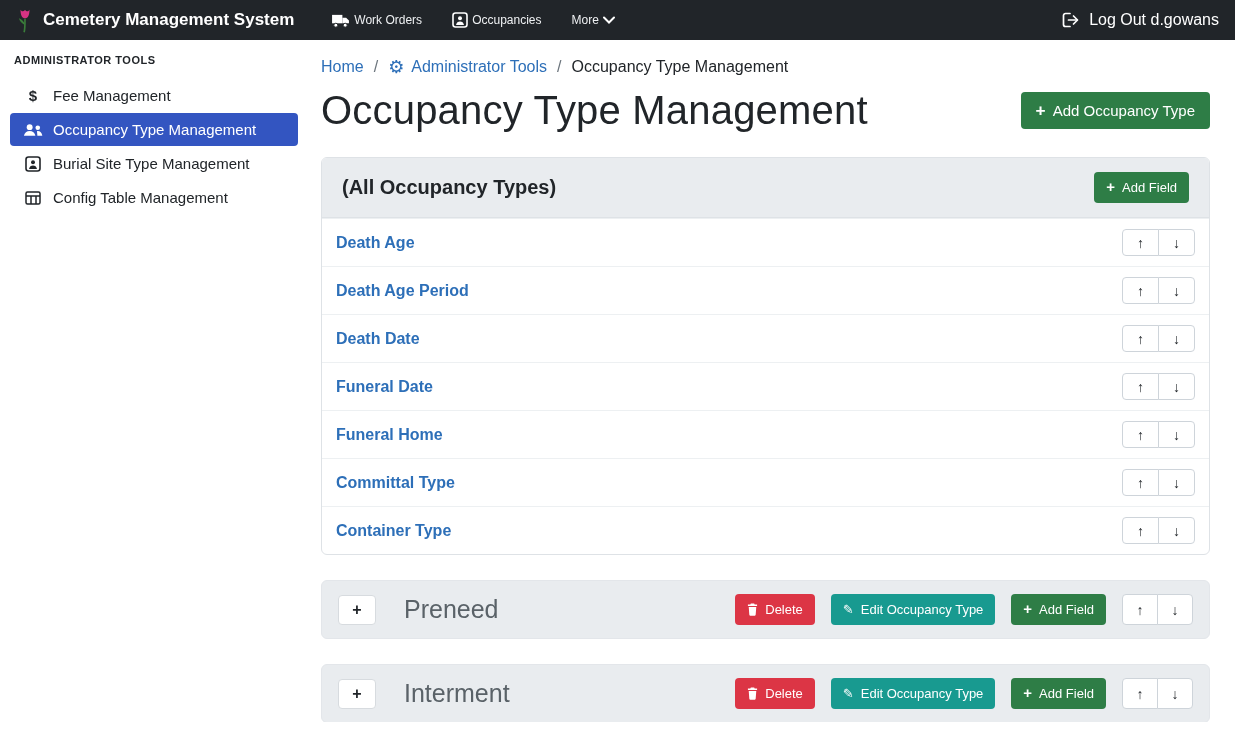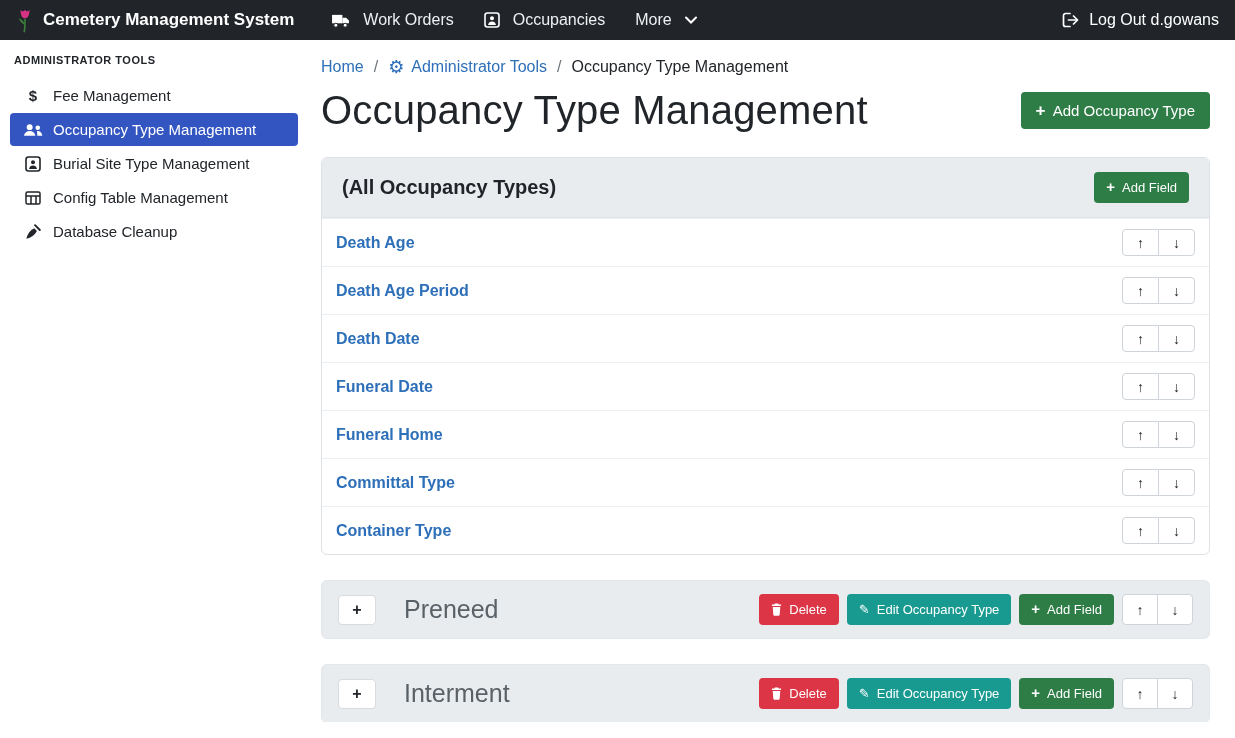--- a/index.html
+++ b/index.html
@@ -8,21 +8,21 @@
     font-family:"Liberation Sans", sans-serif;
     background:#fff; color:#212529;
   }
   
   .navbar {
     height:40px; background:var(--navbar-bg,#212529); color:#fff;
     display:flex; align-items:center; padding:0 16px;
   }
   .brand { display:flex; align-items:center; gap:9px; font-weight:700; font-size:17px; cursor:pointer; }
   .nav-links { display:flex; margin-left:22px; }
-  .nav-link { display:flex; align-items:center; gap:13px; padding:8px 15px; font-size:16px; color:#eef0f2; cursor:pointer; }
+  .nav-link { display:flex; align-items:center; gap:4px; padding:8px 15px; font-size:12px; color:#eef0f2; cursor:pointer; }
   .spacer { flex:1; }
   .logout { display:flex; align-items:center; gap:9px; font-size:16px; color:#fff; cursor:pointer; }
 
   
   .layout { display:flex; height:682px; }
   .sidebar { width:308px; flex-shrink:0; padding-top:10px; }
   .sidebar-heading { font-size:11px; font-weight:700; letter-spacing:.5px; text-transform:uppercase; padding:4px 14px 12px; color:#212529; }
   .side-item { display:flex; align-items:center; gap:9px; margin:1px 10px; padding:8px 12px; border-radius:4px; font-size:15px; cursor:pointer; color:#212529; }
   .side-item .icn { width:22px; display:flex; justify-content:center; align-items:center; font-weight:700; color:#212529; }
   .side-item.active { background:var(--active-blue,#3355c1); color:#fff; }
@@ -61,21 +61,21 @@
   .arrow-group { display:inline-flex; }
   .arrow-btn { width:37px; height:27px; background:#fff; border:1px solid #ced4da; display:flex; align-items:center; justify-content:center; font-size:14px; font-weight:700; color:#212529; cursor:pointer; }
   .arrow-btn:first-child { border-radius:4px 0 0 4px; }
   .arrow-btn:last-child { border-radius:0 4px 4px 0; margin-left:-1px; }
   .arrow-btn.tall { height:31px; width:36px; }
 
   
   .section-bar { margin-top:25px; background:var(--header-gray,#e9ecef); border:1px solid #e3e6ea; border-radius:6px; padding:13px 16px; display:flex; align-items:center; }
   .expand-btn { width:38px; height:30px; background:#fff; border:1px solid #d7dbdf; border-radius:4px; font-size:16px; font-weight:700; color:#212529; cursor:pointer; display:flex; align-items:center; justify-content:center; }
   .section-name { font-size:25px; color:var(--section-text-gray,#5a6268); margin-left:28px; font-weight:400; }
-  .section-actions { margin-left:auto; display:flex; align-items:flex-end; gap:8px;border-radius:8px; }
+  .section-actions { margin-left:auto; display:flex; align-items:flex-end; gap:16px;border-radius:8px; }
 
   svg { display:block; }
 </style>
 </head>
 <body>
 
 <header class="navbar">
   <div class="brand">
     <span>
       <svg width="18" height="27" viewBox="0 0 20 28">
@@ -166,29 +166,20 @@
     <div class="side-item">
       <span class="icn">
         <svg width="16" height="14" viewBox="0 0 16 14" style="color:inherit">
           <rect x="1" y="1" width="14" height="12" rx="1.5" fill="none" stroke="currentColor" stroke-width="1.5"></rect>
           <path d="M1 5h14 M6 5v8 M11 5v8" stroke="currentColor" stroke-width="1.5" fill="none"></path>
         </svg>
       </span>
       <span>Config Table Management</span>
     </div>
 
-    <div class="side-item">
-      <span class="icn">
-        <svg width="16" height="16" viewBox="0 0 16 16" style="color:inherit">
-          <path d="M10 1.2 L14.8 6" stroke="currentColor" stroke-width="1.9" stroke-linecap="round"></path>
-          <path d="M9.2 4.2 L11.9 6.9 C10 11 6 13.6 1.3 14.7 C2.4 10 5 6.2 9.2 4.2z" fill="currentColor"></path>
-        </svg>
-      </span>
-      <span>Database Cleanup</span>
-    </div>
   </aside>
 
   <main class="main">
 
     <div class="breadcrumb">
       <span class="crumb-link">Home</span>
       <span class="crumb-sep">/</span>
       <span class="crumb-link">
         <span class="gear-glyph">⚙</span>
         <span>Administrator Tools</span>

